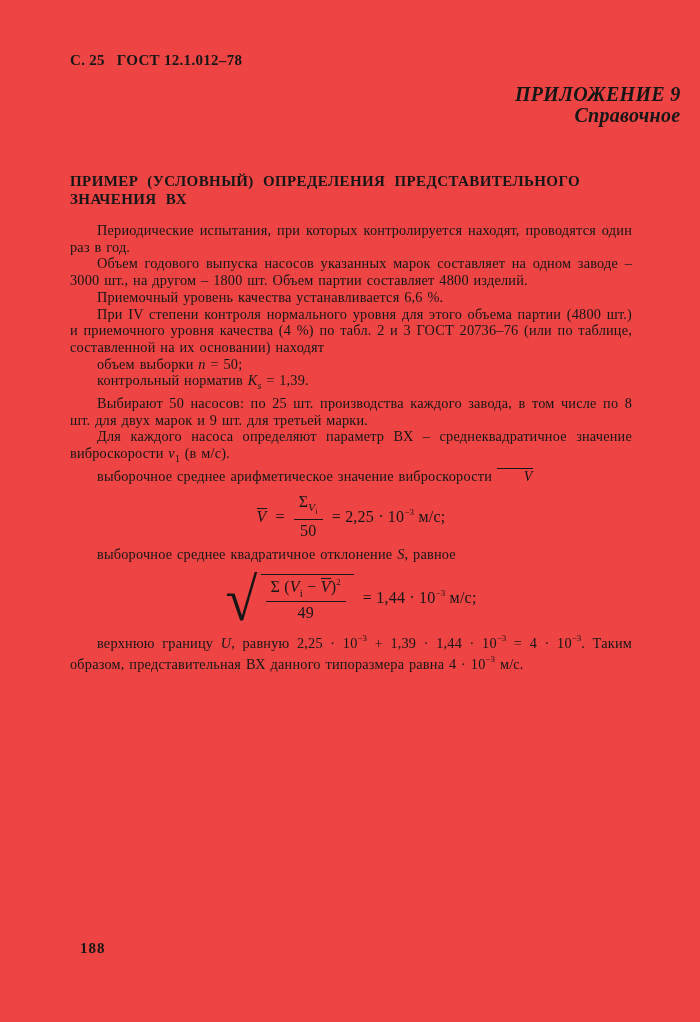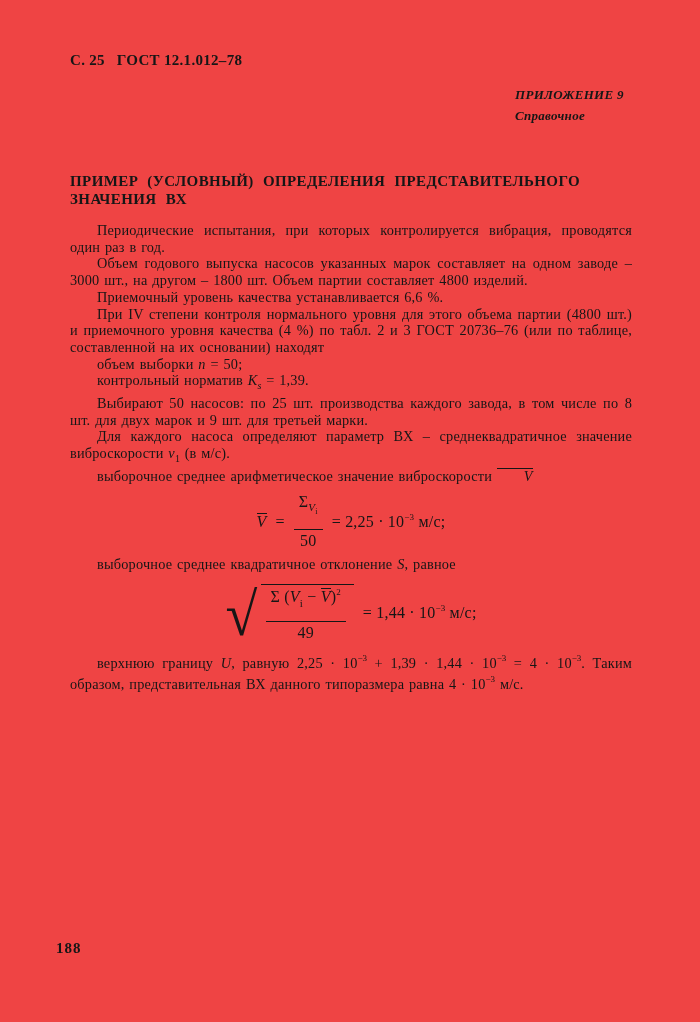--- a/index.html
+++ b/index.html
@@ -14,21 +14,21 @@
 
   .header-row {
     position: absolute; left: 70px; top: 52px;
     font-weight: bold; font-size: 15px; letter-spacing: 0.3px;
   }
   .header-row .gap { margin-left: 12px; }
 
   .appendix-block {
     position: absolute; left: 515px; top: 84px;
     font-style: italic; font-weight: bold;
-    font-size: 13px; line-height: 21px; letter-spacing: 0.3px;
+    font-size: 20px; line-height: 21px; letter-spacing: 0.3px; text-align: right;
   }
 
   .content {
     position: absolute; left: 70px; top: 172px; width: 562px;
   }
 
   .doc-title {
     text-align: left; font-weight: bold; font-size: 15px;
     letter-spacing: 0.4px; word-spacing: 5px;
     margin: 0 0 14px 0; line-height: 18px;
@@ -45,35 +45,35 @@
   sub.s1 { font-size: 10px; letter-spacing: 0; }
 
   .formula {
     display: flex; justify-content: center; align-items: center;
     gap: 9px; font-size: 16px; letter-spacing: 0.2px;
   }
   .formula-1 { margin: 9px 0 6px 0; }
   .formula-2 { margin: 11px 0 9px 0; }
 
   .frac { display: inline-flex; flex-direction: column; align-items: center; line-height: 1.15; }
-  .frac .num { border-bottom: 1.3px solid #161616; padding: 0 5px 12px 5px; }
+  .frac .num { border-bottom: 1.3px solid #161616; padding: 0 5px 2px 5px; }
   .frac .den { padding-top: 2px; }
   .f-sub { font-size: 11px; }
   .f-subsub { font-size: 8px; }
   .f-sup { font-size: 9px; position: relative; top: -1px; }
   .f-res { white-space: nowrap; }
 
   .sqrt-sign {
     font-size: 58px; line-height: 0.8; font-weight: 400;
     margin-right: -6px; transform: scaleY(1.05); position: relative; top: 2px;
   }
   .rootbox { border-top: 1.6px solid #161616; padding: 3px 8px 0 5px; }
 
   .page-number {
-    position: absolute; left: 56px; top: 940px;
+    position: absolute; left: 80px; top: 940px;
     font-weight: bold; font-size: 15px; letter-spacing: 1px;
   }
 </style>
 </head>
 <body>
 
 <div class="page">
 
   <div class="header-row">
     <span>С. 25</span><span class="gap">ГОСТ 12.1.012–78</span>
@@ -81,21 +81,21 @@
 
   <div class="appendix-block">
     <div>ПРИЛОЖЕНИЕ 9</div>
     <div>Справочное</div>
   </div>
 
   <div class="content">
 
     <div class="doc-title">ПРИМЕР (УСЛОВНЫЙ) ОПРЕДЕЛЕНИЯ ПРЕДСТАВИТЕЛЬНОГО ЗНАЧЕНИЯ ВХ</div>
 
-    <p>Периодические испытания, при которых контролируется вибрация, проводятся один раз в год.</p>
+    <p>Периодические испытания, при которых контролируется находят, проводятся один раз в год.</p>
     <p>Объем годового выпуска насосов указанных марок составляет на одном заводе – 3000 шт., на другом – 1800 шт. Объем партии составляет 4800 изделий.</p>
     <p>Приемочный уровень качества устанавливается 6,6 %.</p>
     <p>При IV степени контроля нормального уровня для этого объема партии (4800 шт.) и приемочного уровня качества (4 %) по табл. 2 и 3 ГОСТ 20736–76 (или по таблице, составленной на их основании) находят</p>
 
     <p><span>объем выборки </span><span class="it">n</span><span> = 50;</span></p>
 
     <p><span>контрольный норматив </span><span class="it">K</span><sub class="s1 it">s</sub><span> = 1,39.</span></p>
 
     <p>Выбирают 50 насосов: по 25 шт. производства каждого завода, в том числе по 8 шт. для двух марок и 9 шт. для третьей марки.</p>
 

